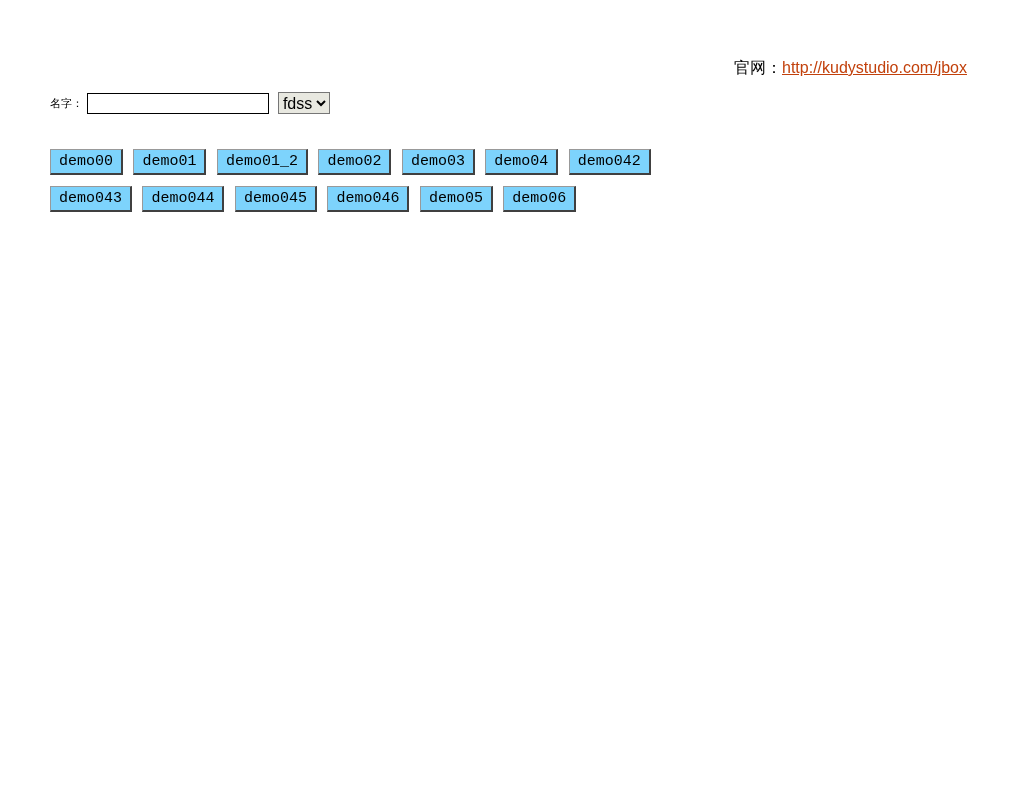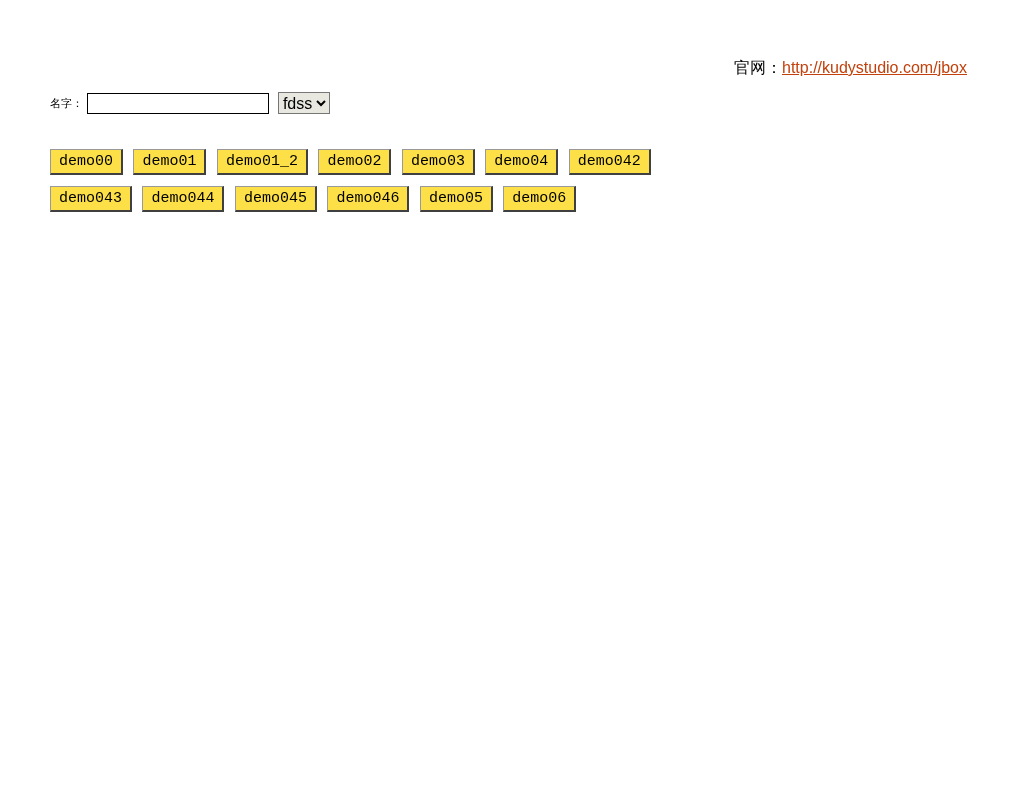--- a/index.html
+++ b/index.html
@@ -70,21 +70,21 @@
     }
     .button-group {
       margin-bottom: 20px;
       line-height: 2.3;
     }
     .demo-btn {
       display: inline-block;
       font-family: "Courier New", monospace;
       font-size: 15px;
       padding: 3px 8px;
-      background: #fde047;
+      background: #7dd3fc;
       border: 1px solid #999;
       border-right: 2px solid #404040;
       border-bottom: 2px solid #404040;
       cursor: pointer;
       margin-right: 6px;
       margin-bottom: 4px;
       color: #000;
     }
   </style>
 </head>

